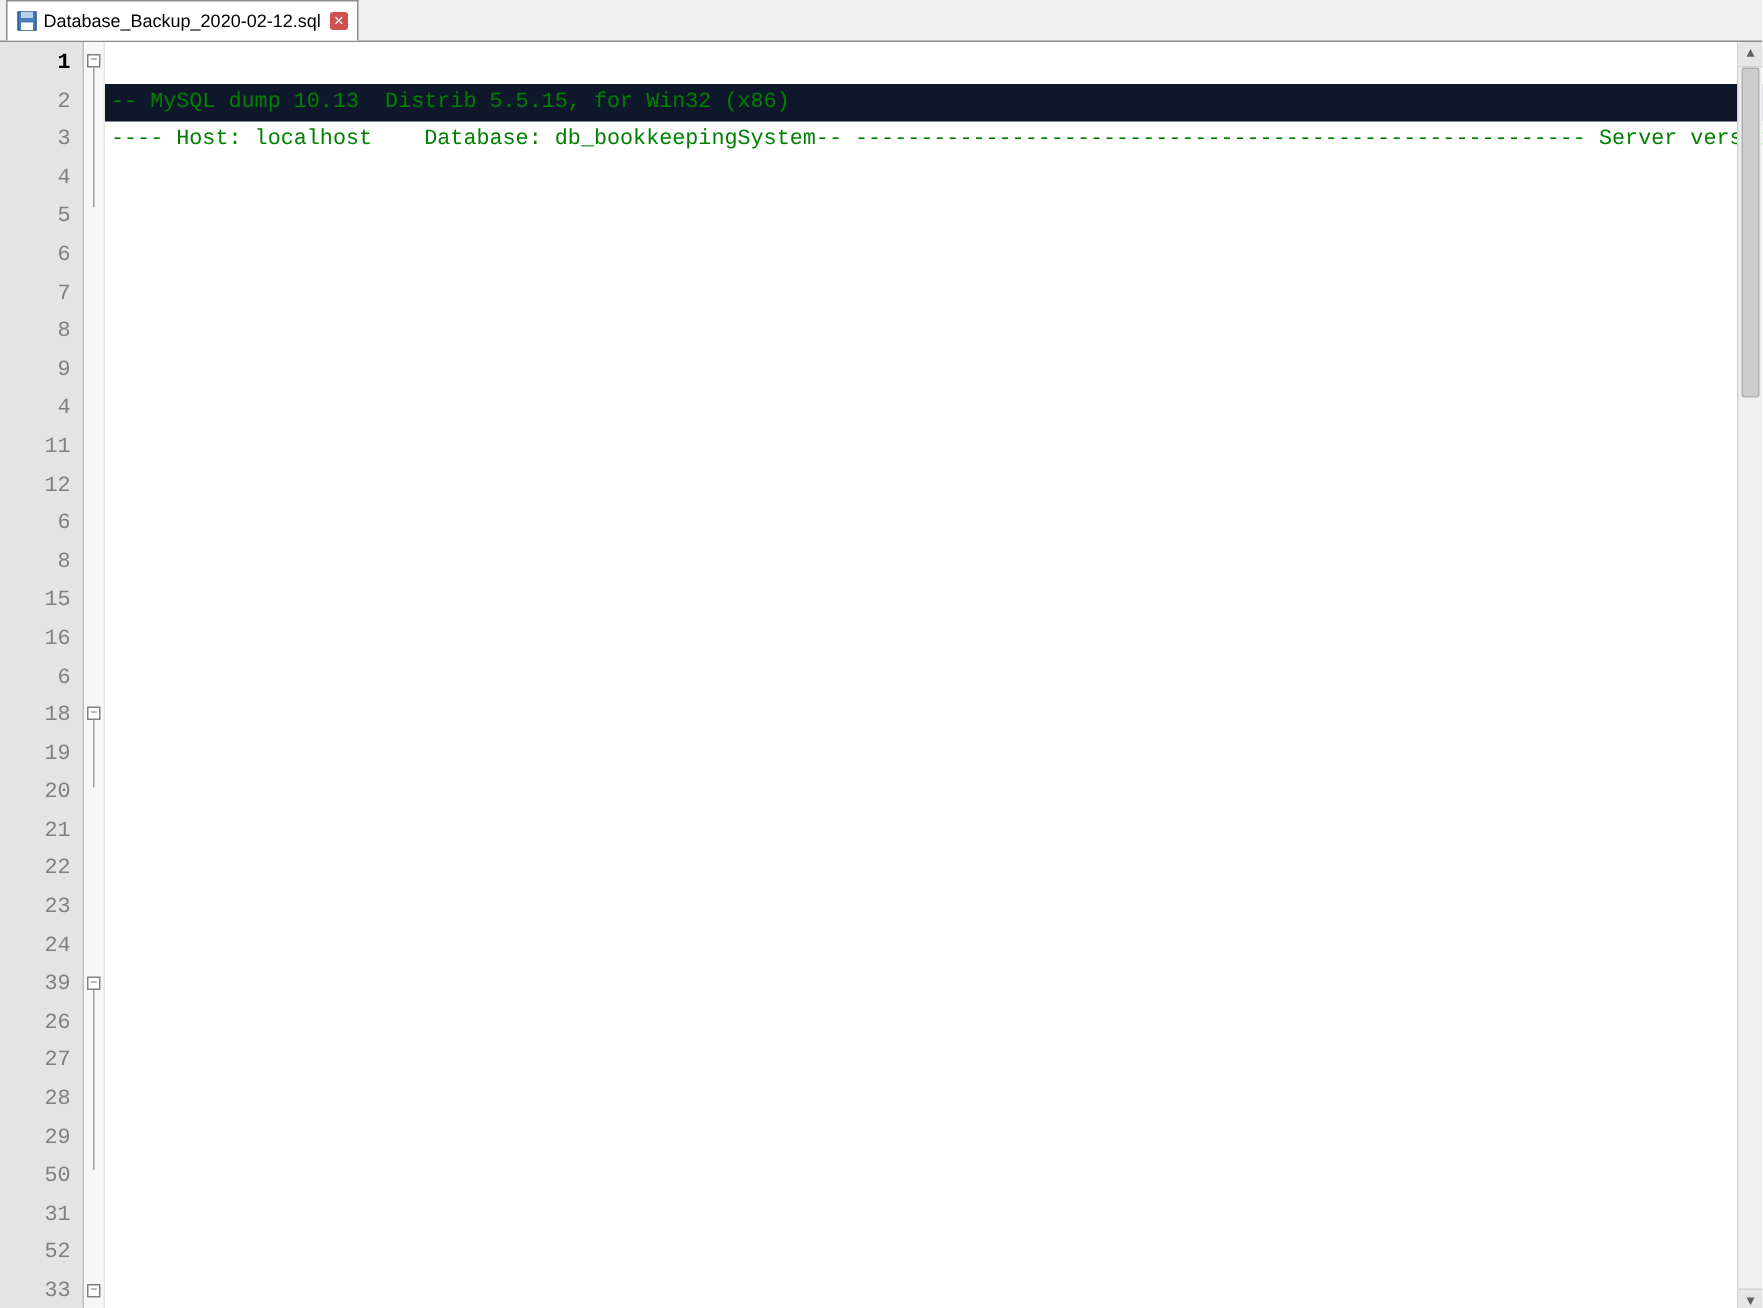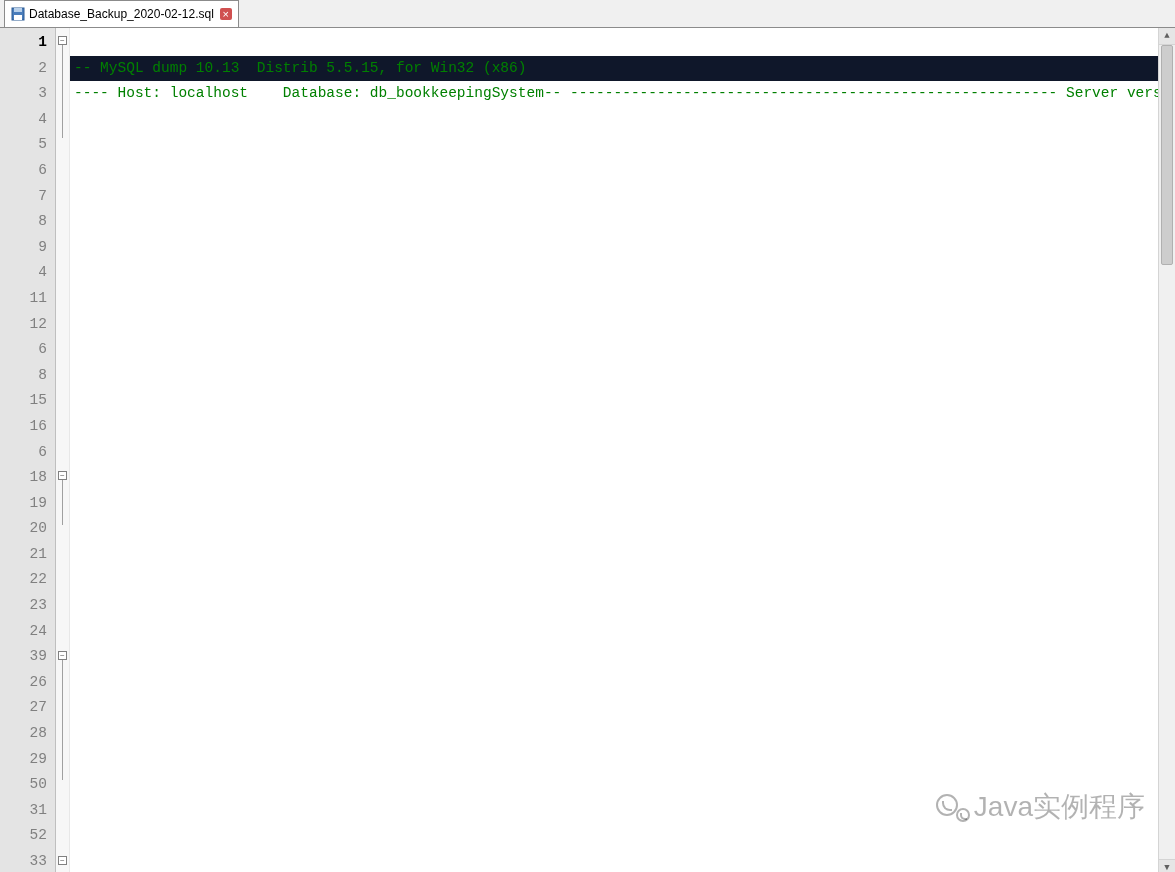--- a/index.html
+++ b/index.html
@@ -97,20 +97,13 @@
   <div class="code">
 <span class="hl"><span class="row c-comment">-- MySQL dump 10.13  Distrib 5.5.15, for Win32 (x86)</span></span><span class="row c-comment">--</span><span class="row c-comment">-- Host: localhost    Database: db_bookkeepingSystem</span><span class="row c-comment">-- ------------------------------------------------------</span><span class="row c-comment">-- Server version   5.5.15</span><span class="row"></span><span class="row"></span><span class="row"></span><span class="row"></span>
   </div>
 
   <div class="scrollbar-v">
     <div class="arrow">▲</div>
     <div class="thumb"></div>
     <div class="arrow bottom">▼</div>
   </div>
 
-  <div class="watermark">
-    <span class="ico">
-        <span class="big"></span>
-        <span class="sm"></span>
-      </span>
-    <span>Java实例程序</span>
-  </div>
 </div>
 
 </body></html>

